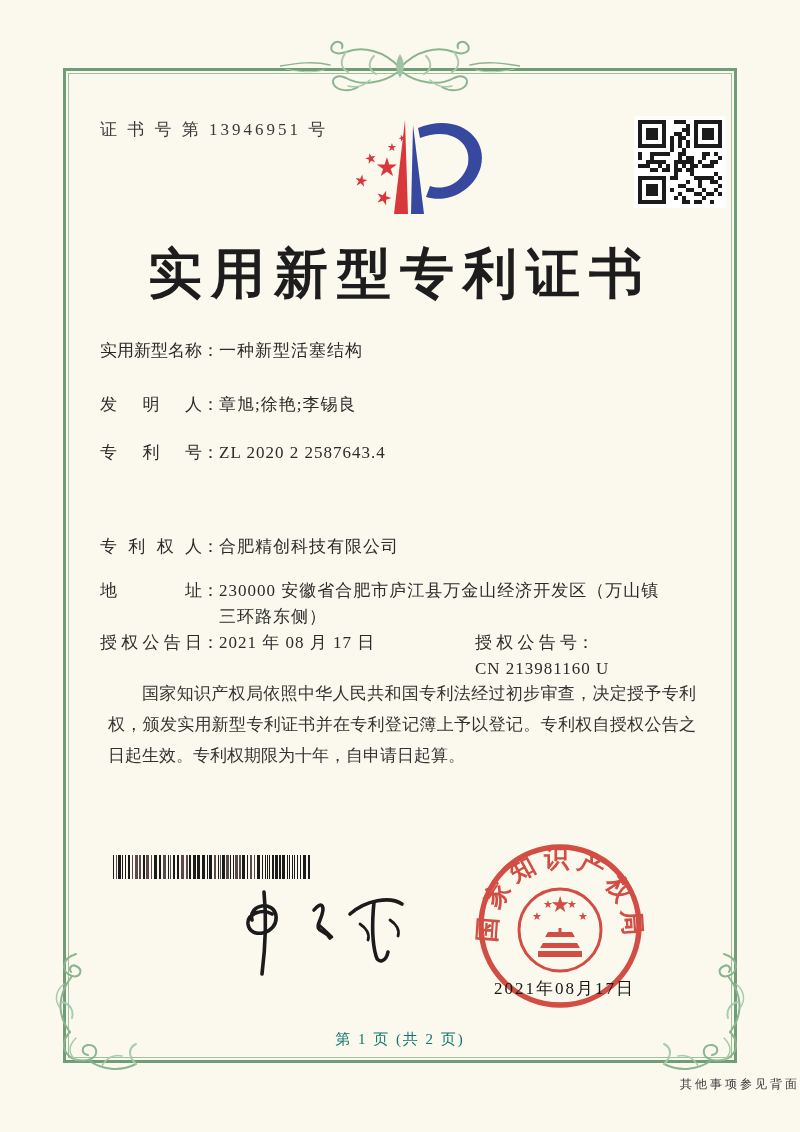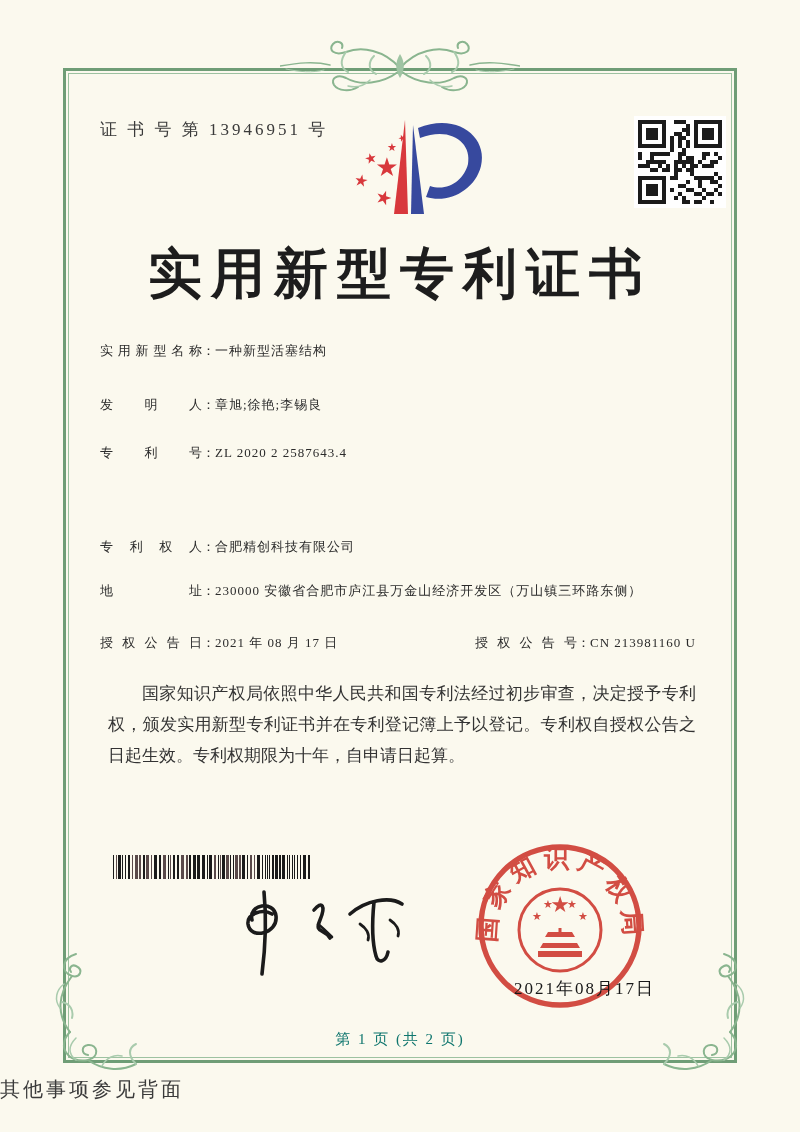--- a/index.html
+++ b/index.html
@@ -17,43 +17,43 @@
   .orn-br{transform:scaleX(-1);}
 
   .cert-no{position:absolute;left:100px;top:118px;font-size:17px;letter-spacing:3px;color:#3a3a3a;}
 
   .logo{position:absolute;left:338px;top:110px;}
   .qr{position:absolute;left:634px;top:116px;width:92px;height:92px;background:#fff;}
 
   .title{position:absolute;left:0;top:238px;width:800px;text-align:center;
          font-size:54px;font-weight:600;letter-spacing:9px;color:#1d1d1d;}
 
-  .field{position:absolute;left:100px;width:616px;font-size:13px;line-height:26px;}
+  .field{position:absolute;left:100px;width:616px;font-size:17px;line-height:26px;}
   .field .lbl{display:inline-block;width:102px;text-align:justify;text-align-last:justify;
               vertical-align:top;}
   .field .colon{vertical-align:top;}
   .field .val{display:inline-block;vertical-align:top;max-width:462px;letter-spacing:1px;}
   .field2{position:absolute;left:375px;top:0;}
 
   .paras{position:absolute;left:92px;top:662px;width:620px;font-size:17px;
          line-height:31px;text-align:justify;color:#333;}
   .paras p{margin:16px;text-indent:2em;}
 
   .barcode{position:absolute;left:113px;top:855px;width:200px;height:24px;}
 
   .issuer{position:absolute;left:110px;top:912px;font-size:19px;letter-spacing:3px;line-height:33px;color:#222;}
   .signature{position:absolute;left:222px;top:882px;}
 
   .seal{position:absolute;left:474px;top:840px;width:172px;height:172px;opacity:.93;}
-  .seal-date{position:absolute;left:494px;top:977px;font-size:17px;letter-spacing:2px;color:#181818;margin-left:20px;}
+  .seal-date{position:absolute;left:494px;top:977px;font-size:17px;letter-spacing:2px;color:#181818;}
 
   .page-num{position:absolute;left:0;top:1030px;width:800px;text-align:center;
             font-size:15px;letter-spacing:2px;color:#0f766e;}
-  .back-note{position:absolute;left:0;top:1076px;width:800px;text-align:left;
-            font-size:20px;letter-spacing:3px;color:#3a3a3a;}
+  .back-note{position:absolute;left:0;top:1076px;width:800px;text-align:right;
+            font-size:12px;letter-spacing:3px;color:#3a3a3a;}
 </style>
 </head>
 <body>
 
 <div id="page">
 
   <div class="frame"></div>
 
   <svg class="orn" style="left:280px;top:40px" width="240" height="62" viewBox="0 0 240 62">
     <g stroke="#8ab58f" fill="none" stroke-width="2" stroke-linecap="round">

